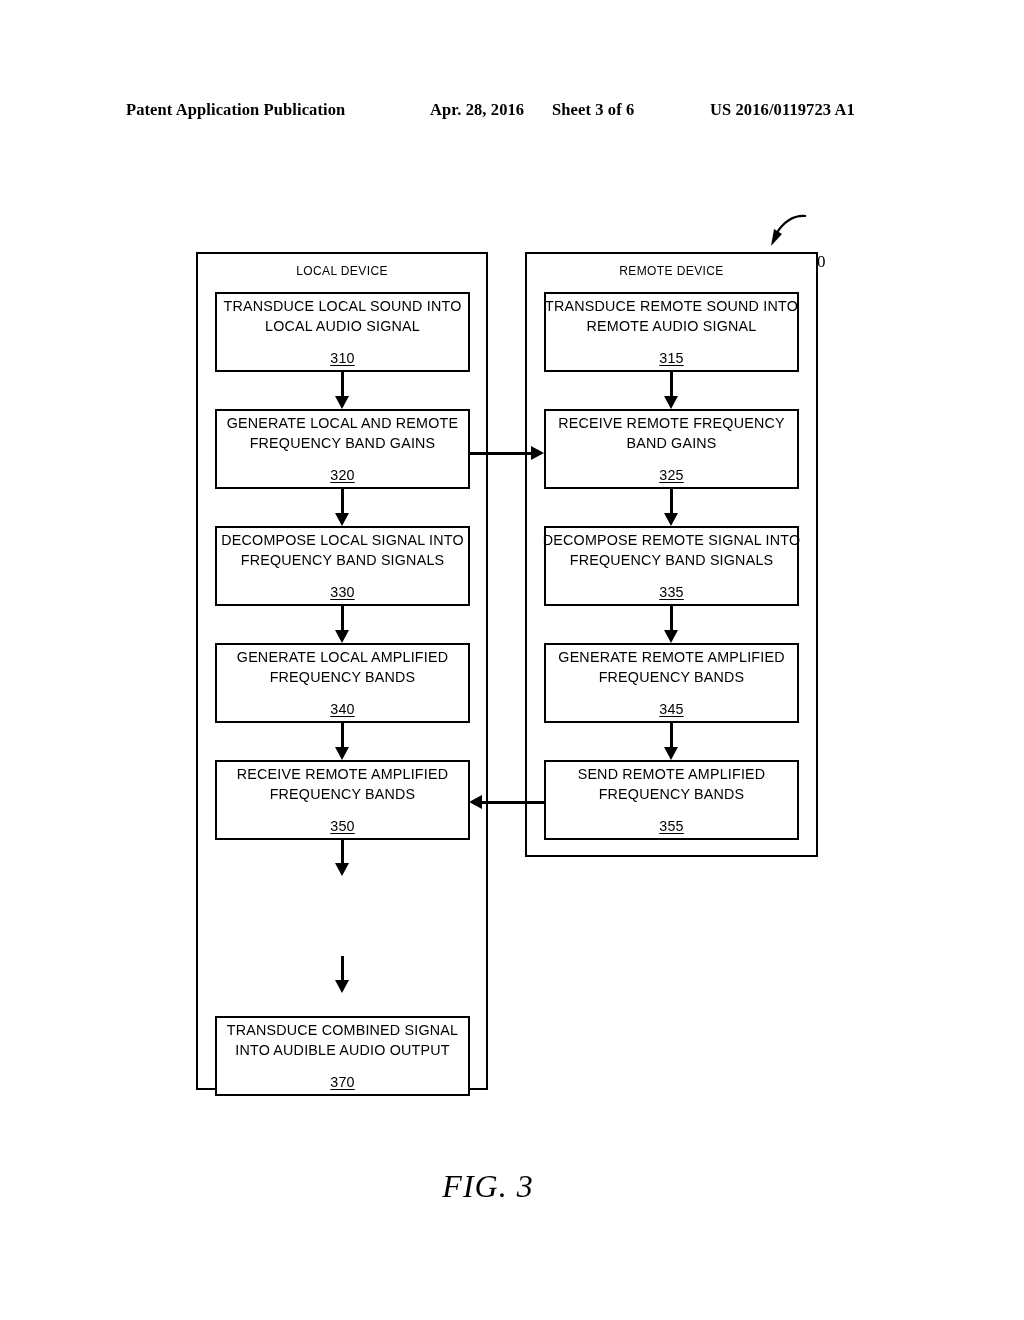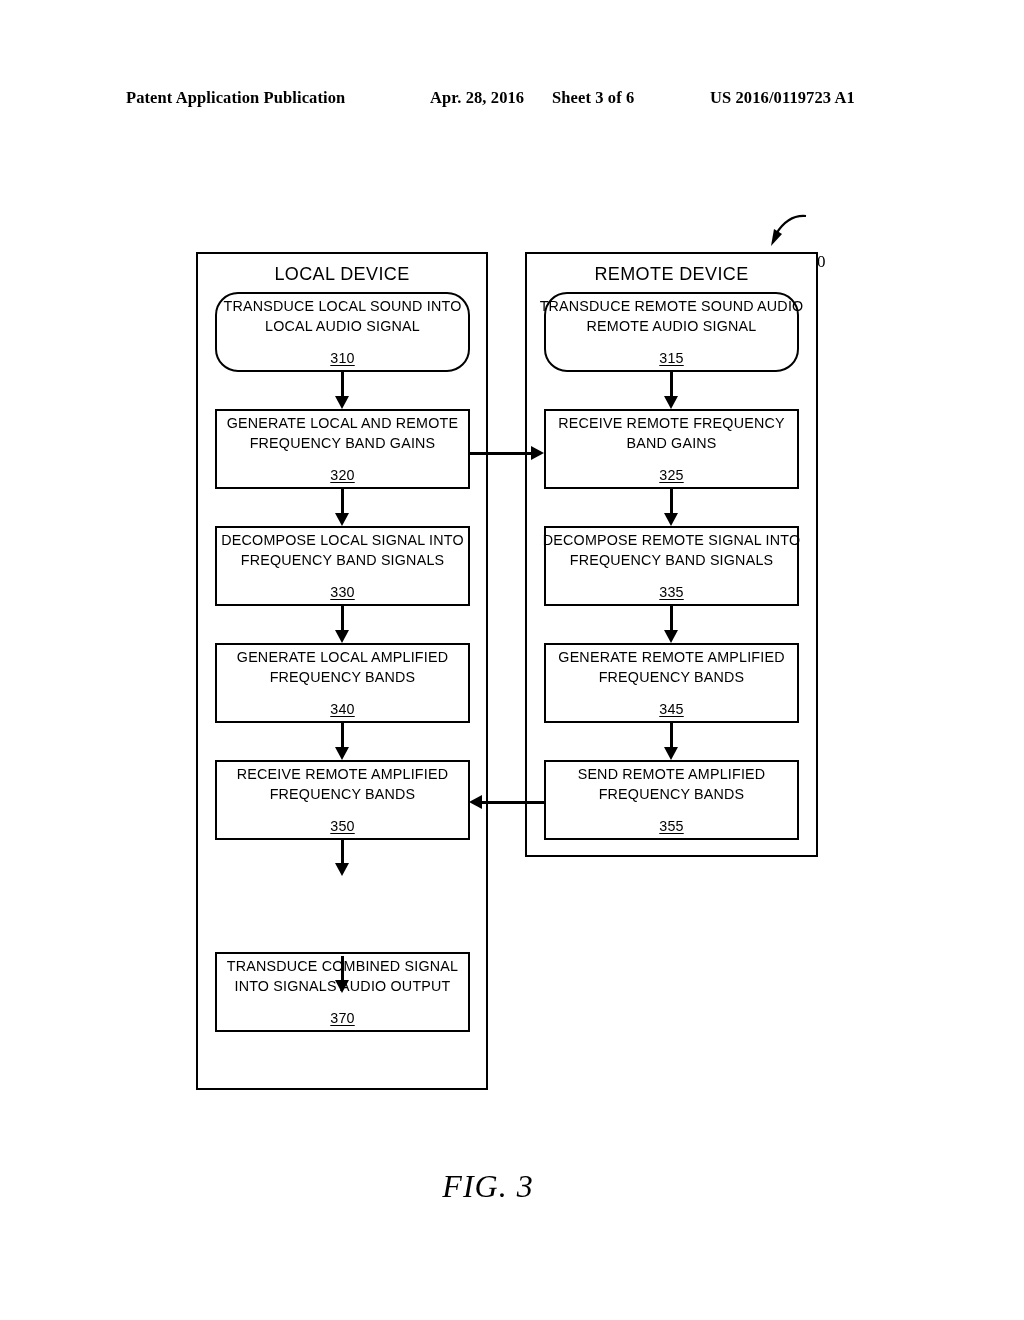--- a/index.html
+++ b/index.html
@@ -12,21 +12,21 @@
     height: 1320px;
     position: relative;
     font-family: "Liberation Sans", sans-serif;
     color: #000000;
     overflow: hidden;
   }
 
   
   .page-header {
     position: absolute;
-    top: 88px;
+    top: 100px;
     left: 0;
     width: 1024px;
     height: 26px;
     font-family: "Liberation Serif", serif;
     font-weight: bold;
     font-size: 16.5px;
     letter-spacing: 0.1px;
     white-space: nowrap;
   }
   .hdr-pub   { position: absolute; left: 126px;  top: 0; }
@@ -61,21 +61,21 @@
     top: 252px;
     width: 293px;
     height: 605px;
   }
   .device-title {
     position: absolute;
     top: 10px;
     left: 0;
     width: 100%;
     text-align: center;
-    font-size: 18px;
+    font-size: 12px;
     letter-spacing: 0.4px;
     white-space: nowrap;
   }
 
   
   .step-box {
     position: absolute;
     border: 2.5px solid #000;
     box-sizing: border-box;
     background: #fff;
@@ -96,27 +96,27 @@
     text-decoration: underline;
     text-underline-offset: 1.5px;
     margin-top: 12px;
   }
 
   
   .col-left  { left: 215px; }
   .col-right { left: 544px; }
 
   
-  .row-1 { top: 292px; border-radius: 23px; }
+  .row-1 { top: 292px; }
   .row-2 { top: 409px; }
   .row-3 { top: 526px; }
   .row-4 { top: 643px; }
   .row-5 { top: 760px; }
   .row-6 { top: 876px; }
-  .row-7 { top: 952px; }
+  .row-7 { top: 1016px; }
 
   
   .v-line {
     position: absolute;
     width: 2.5px;
     background: #000;
   }
   .v-arrowhead {
     position: absolute;
     width: 0;
@@ -230,26 +230,26 @@
 
   <div class="step-box col-left row-5">
     <span class="step-line">RECEIVE REMOTE AMPLIFIED</span>
     <span class="step-line">FREQUENCY BANDS</span>
     <span class="step-ref">350</span>
   </div>
 
 
   <div class="step-box col-left row-7">
     <span class="step-line">TRANSDUCE COMBINED SIGNAL</span>
-    <span class="step-line">INTO SIGNALS AUDIO OUTPUT</span>
+    <span class="step-line">INTO AUDIBLE AUDIO OUTPUT</span>
     <span class="step-ref">370</span>
   </div>
 
   <div class="step-box col-right row-1">
-    <span class="step-line">TRANSDUCE REMOTE SOUND AUDIO</span>
+    <span class="step-line">TRANSDUCE REMOTE SOUND INTO</span>
     <span class="step-line">REMOTE AUDIO SIGNAL</span>
     <span class="step-ref">315</span>
   </div>
 
   <div class="step-box col-right row-2">
     <span class="step-line">RECEIVE REMOTE FREQUENCY</span>
     <span class="step-line">BAND GAINS</span>
     <span class="step-ref">325</span>
   </div>
 

